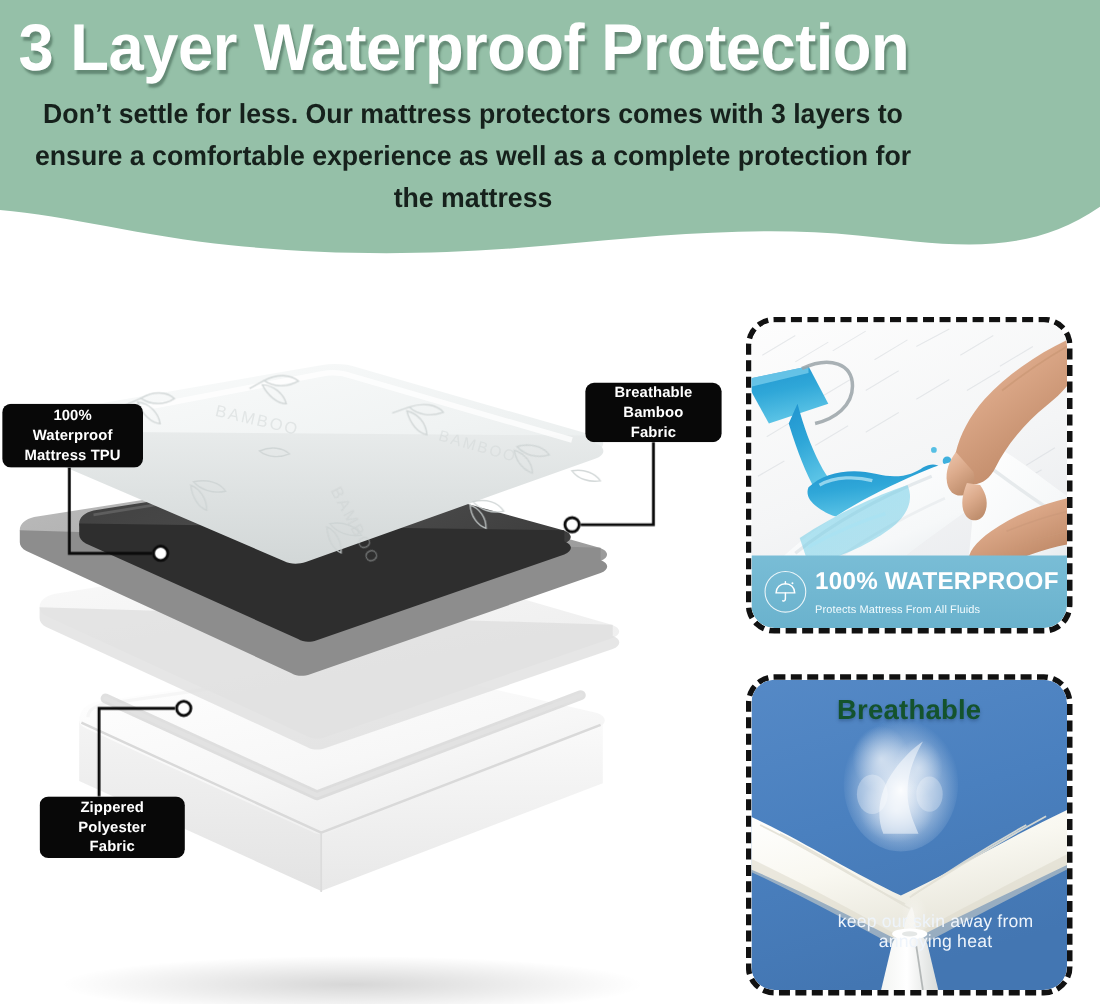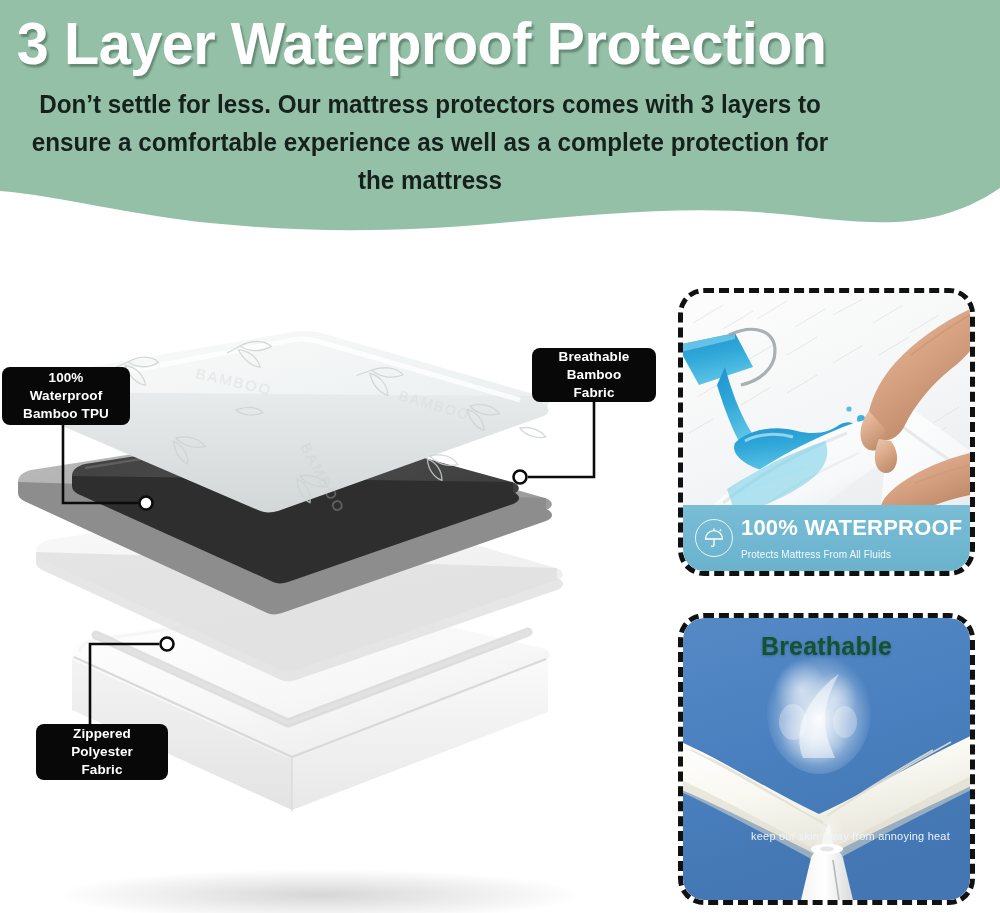--- a/index.html
+++ b/index.html
@@ -105,21 +105,21 @@
 
   
   #br-title{
     position:absolute; top:14px; left:0; width:100%;
     text-align:center; font-size:25px; font-weight:bold; color:#14532d;
     letter-spacing:0.2px;
     text-shadow:0 1px 3px rgba(20,45,85,.35);
   }
   #br-sub{
     position:absolute; top:212px; left:0; width:100%;
-    text-align:center; font-size:11px; color:#eef4fb; letter-spacing:.2px;padding-left:48px;
+    text-align:center; font-size:16px; color:#eef4fb; letter-spacing:.2px;padding-left:48px;
   }
 </style>
 </head>
 <body>
 
 <div id="header-banner">
   <svg class="wave-svg" width="1000" height="235" viewBox="0 0 1000 235">
     <path d="M0,0 H1000 V188
              C930,236 860,222 780,214
              C690,205 600,214 500,223
@@ -292,21 +292,21 @@
 
       <path d="M90,474 L90,394 L159,394"></path>
       <circle cx="167" cy="394" r="6.5" fill="#ffffff" stroke="#0b0b0b" stroke-width="2.6"></circle>
     </g>
   </svg>
 </div>
 
 <div class="callout" id="callout-tpu">
   <span>
     <span>100% Waterproof</span><br>
-    <span>Bamboo TPU</span>
+    <span>Mattress TPU</span>
   </span>
 </div>
 
 <div class="callout" id="callout-bamboo">
   <span>
     <span>Breathable Bamboo</span><br>
     <span>Fabric</span>
   </span>
 </div>
 

